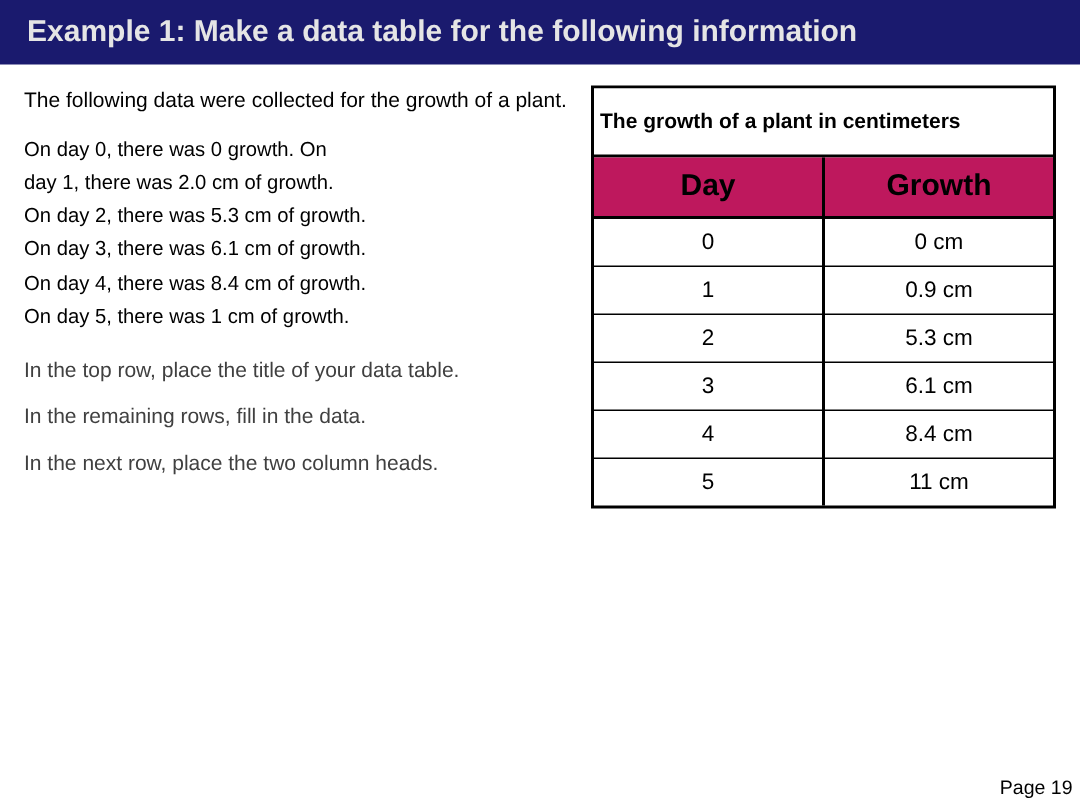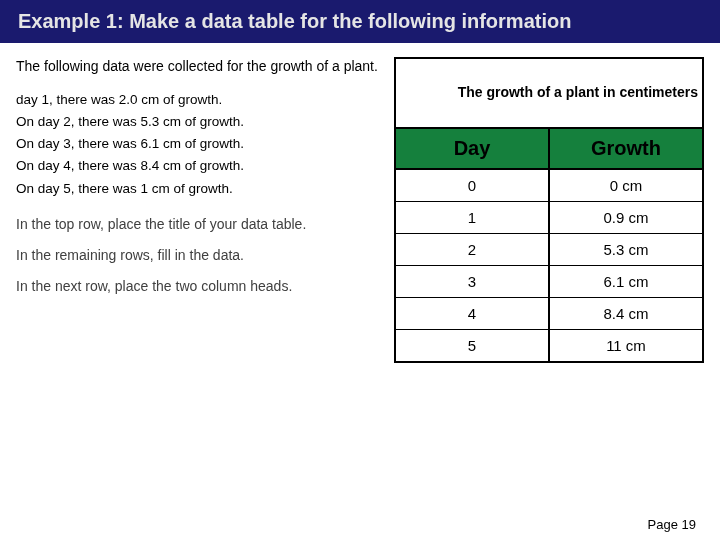--- a/index.html
+++ b/index.html
@@ -56,35 +56,35 @@
       width: 310px;
       flex-shrink: 0;
     }
 
     .table-wrapper {
       border: 2px solid #000;
     }
 
     .table-title {
       background: #ffffff;
-      text-align: right;
+      text-align: left;
       font-size: 14px;
       font-weight: bold;
-      padding: 24px 4px;
+      padding: 12px 4px;
       border-bottom: 2px solid #000;
       line-height: 1.4;
     }
 
     .data-table {
       width: 100%;
       border-collapse: collapse;
     }
 
     .data-table th {
-      background: #15803d;
+      background: #be185d;
       font-size: 20px;
       font-weight: bold;
       text-align: center;
       padding: 8px 4px;
       border-bottom: 2px solid #000;
     }
 
     .data-table th:first-child {
       border-right: 2px solid #000;
       width: 50%;
@@ -101,21 +101,21 @@
       border-right: 2px solid #000;
     }
 
     .data-table tr:last-child td {
       border-bottom: none;
     }
 
     .page-number {
       position: absolute;
       bottom: 8px;
-      right: 24px;
+      right: 5px;
       font-size: 13px;
       color: #000;
     }
 
     .example-bold {
       font-weight: bold;
     }
   </style>
 </head>
 <body>
@@ -124,20 +124,21 @@
   <span class="example-bold">Example 1:  Make a data table for the following information</span>
 </div>
 
 <div class="content">
 
   <div class="left-panel">
 
     <p class="intro-text">The following data were collected for the growth of a plant.</p>
 
     <div class="data-text">
+      <span>On day 0, there was 0 growth. On<br></span>
       <span>day 1, there was 2.0 cm of growth.<br></span>
       <span>On day 2, there was 5.3 cm of growth.<br></span>
       <span>On day 3, there was 6.1 cm of growth.<br></span>
       <span>On day 4, there was 8.4 cm of growth.<br></span>
       <span>On day 5, there was 1 cm of growth.</span>
     </div>
 
     <p class="instruction-blue">In the top row, place the title of your data table.</p>
 
     <p class="instruction-blue">In the remaining rows, fill in the data.</p>

